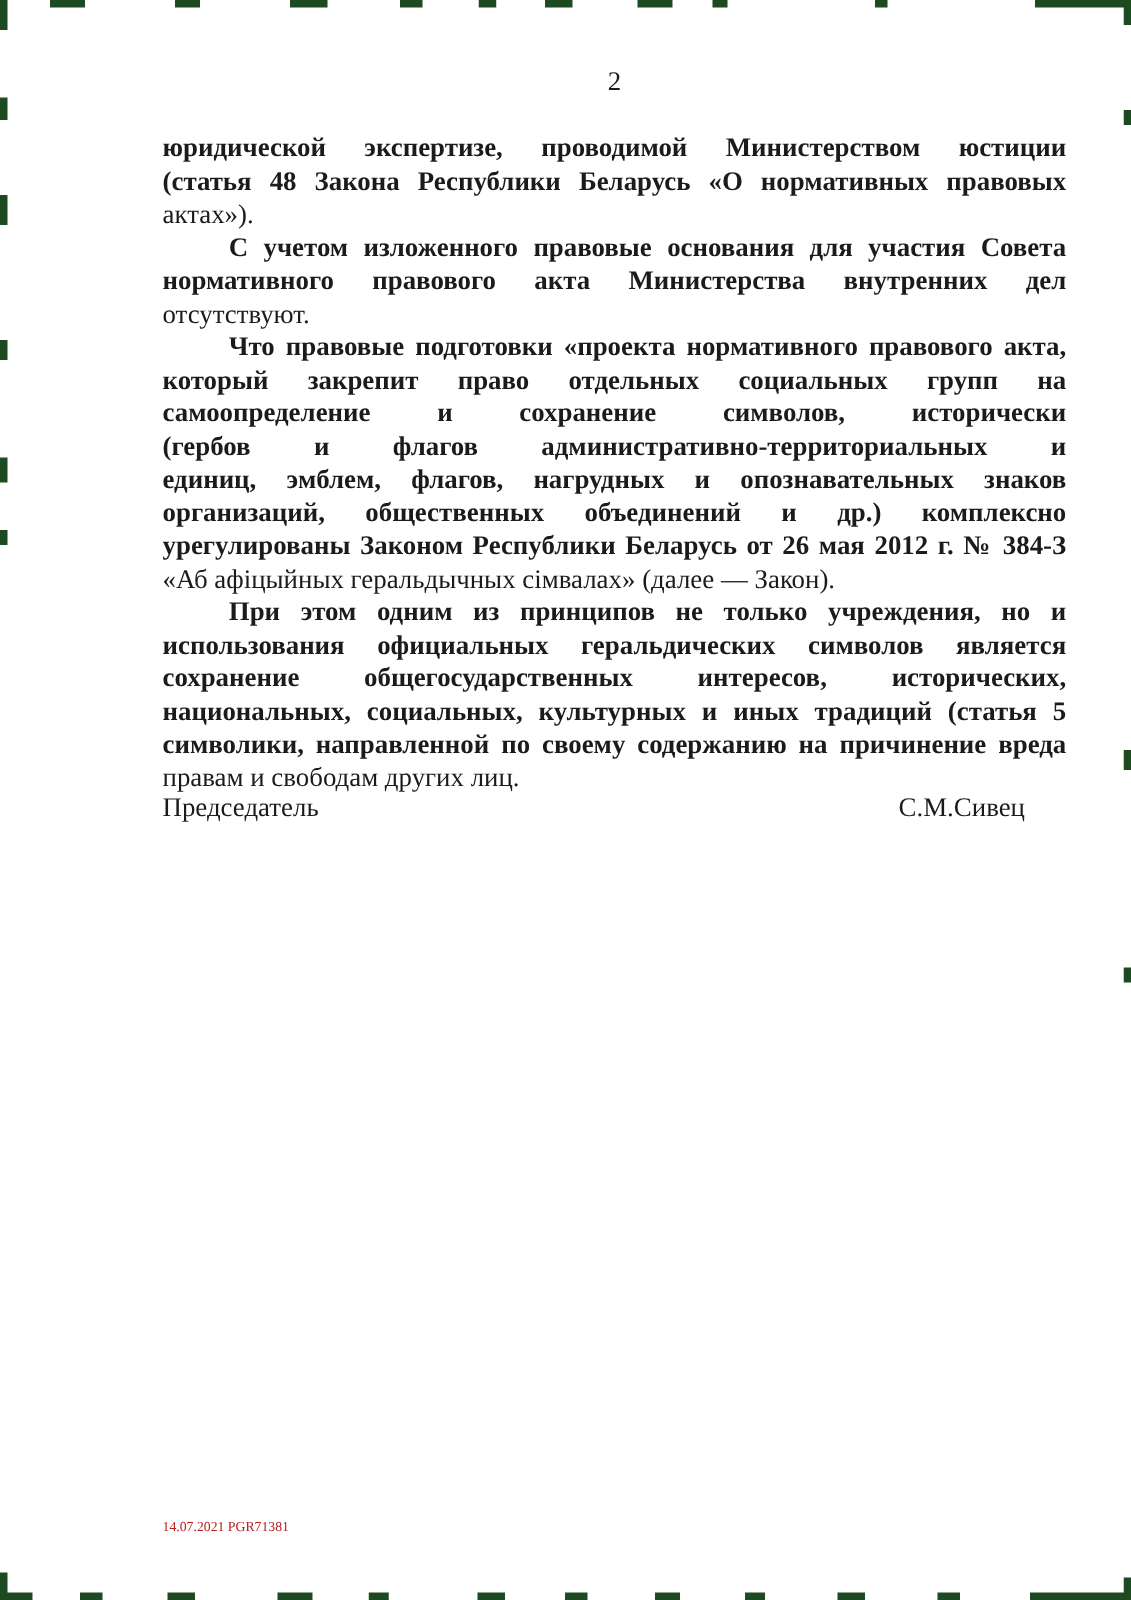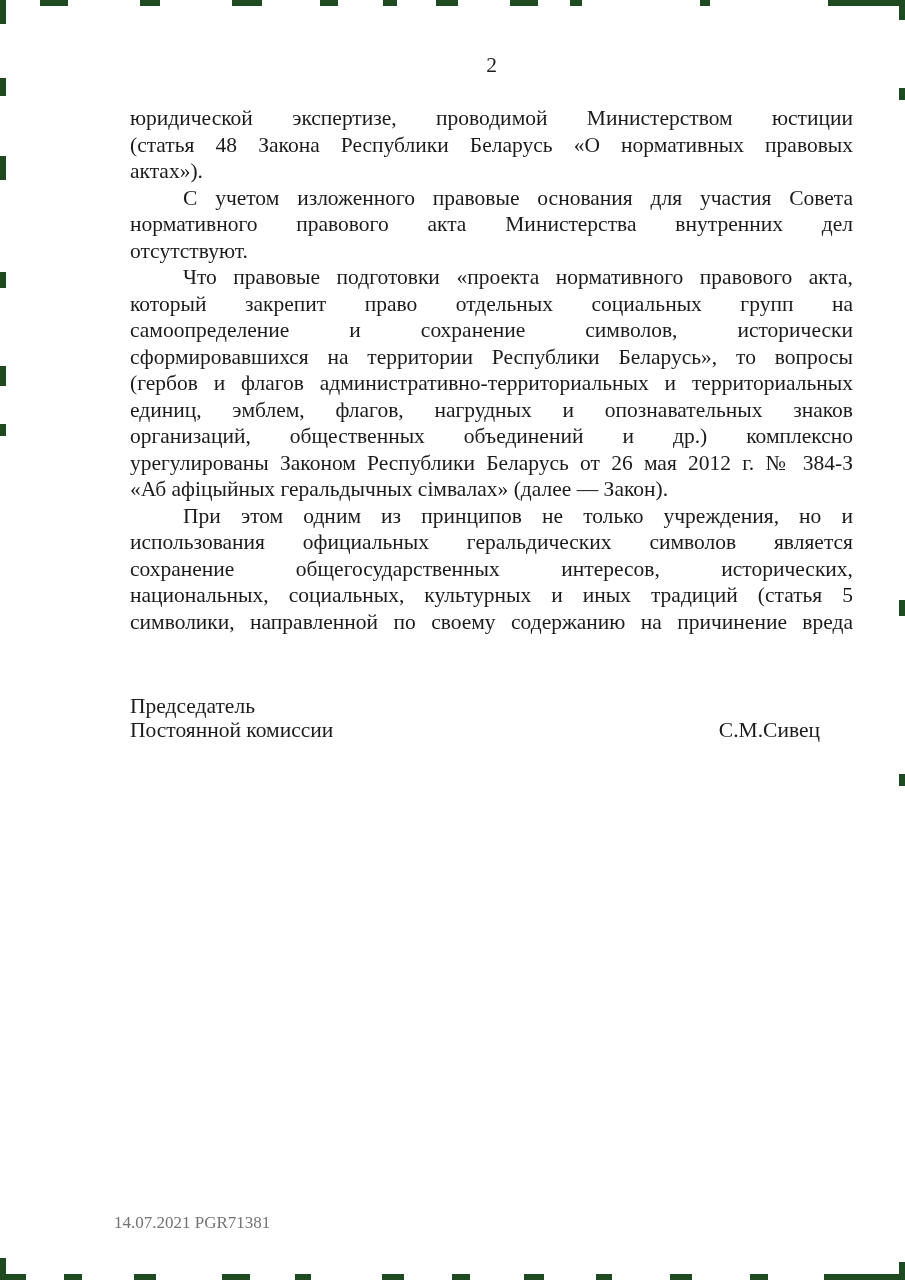--- a/index.html
+++ b/index.html
@@ -26,81 +26,79 @@
   }
   .body-text {
     margin-top: 26px;
     font-size: 21.5px;
   }
   .line {
     height: 26.5px;
     line-height: 26.5px;
     overflow: hidden;
   }
-  .jline { text-align: justify; }
+  .jline { text-align: justify; font-weight: bold; }
   .jline::after {
     content: "";
     display: inline-block;
     width: 100%;
     height: 0;
   }
   .indent { padding-left: 53px; }
   .signature {
     display: flex;
     justify-content: space-between;
     align-items: flex-end;
-    margin-top: 60px;
     padding-right: 33px;
     font-size: 21.5px;
     line-height: 23.5px;
   }
   .footer {
     position: absolute;
-    left: 114px;
+    left: 130px;
     top: 1213px;
-    font-size: 17px;
+    font-size: 11px;
     line-height: 19px;
-    color: #737373;
+    color: #b91c1c;
   }
   .edge-mark { position: absolute; }
 </style>
 </head>
 <body>
 
 <div class="page">
   <div class="content">
     <div class="page-number">2</div>
 
     <div class="body-text" id="body-text">
         <div class="line jline">юридической экспертизе, проводимой Министерством юстиции</div>
         <div class="line jline">(статья 48 Закона Республики Беларусь «О нормативных правовых</div>
         <div class="line">актах»).</div>
         <div class="line jline indent">С учетом изложенного правовые основания для участия Совета</div>
         <div class="line jline">нормативного правового акта Министерства внутренних дел</div>
         <div class="line">отсутствуют.</div>
         <div class="line jline indent">Что правовые подготовки «проекта нормативного правового акта,</div>
         <div class="line jline">который закрепит право отдельных социальных групп на</div>
         <div class="line jline">самоопределение и сохранение символов, исторически</div>
-        <div class="line jline">сформировавшихся на территории Республики Беларусь», то вопросы</div>
         <div class="line jline">(гербов и флагов административно-территориальных и территориальных</div>
         <div class="line jline">единиц, эмблем, флагов, нагрудных и опознавательных знаков</div>
         <div class="line jline">организаций, общественных объединений и др.) комплексно</div>
         <div class="line jline">урегулированы Законом Республики Беларусь от 26 мая 2012 г. № 384-З</div>
         <div class="line">«Аб афіцыйных геральдычных сімвалах» (далее — Закон).</div>
         <div class="line jline indent">При этом одним из принципов не только учреждения, но и</div>
         <div class="line jline">использования официальных геральдических символов является</div>
         <div class="line jline">сохранение общегосударственных интересов, исторических,</div>
         <div class="line jline">национальных, социальных, культурных и иных традиций (статья 5</div>
         <div class="line jline">символики, направленной по своему содержанию на причинение вреда</div>
+        <div class="line">правам и свободам других лиц.</div>
       </div>
 
     <div class="signature">
       <div class="sig-left">
         <div>Председатель</div>
-        <div>Постоянной комиссии</div>
       </div>
       <div class="sig-name">С.М.Сивец</div>
     </div>
   </div>
 
   <div class="footer">14.07.2021 PGR71381</div>
 
   <div id="edge-marks">
       <div class="edge-mark" style="background: rgb(30, 74, 34); left: 40px; top: 0px; width: 28px; height: 6px;"></div>
       <div class="edge-mark" style="background: rgb(30, 74, 34); left: 140px; top: 0px; width: 20px; height: 6px;"></div>

